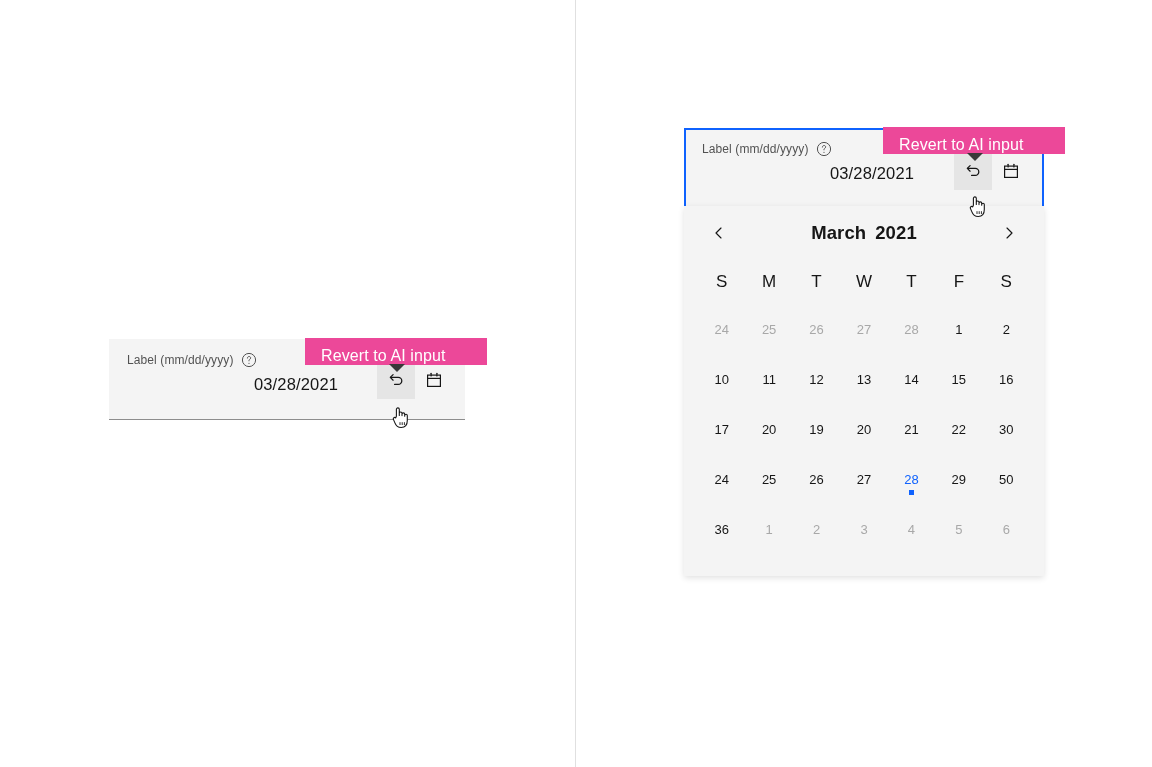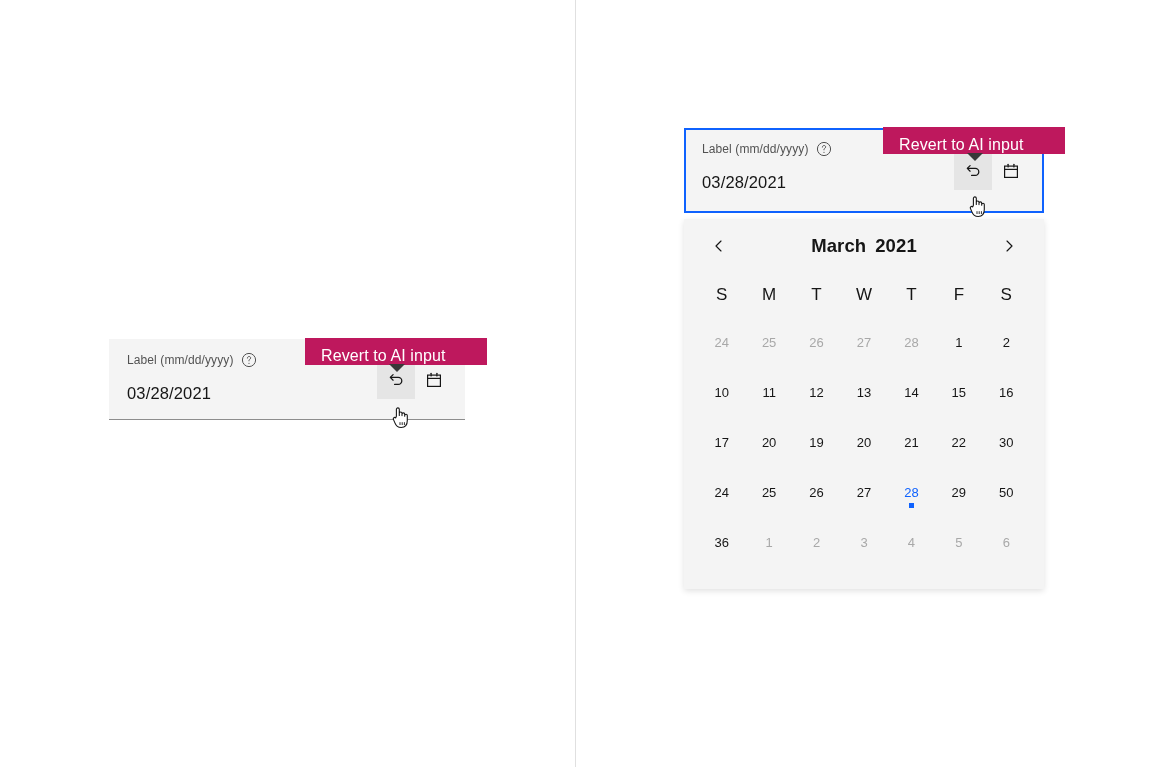--- a/index.html
+++ b/index.html
@@ -63,23 +63,24 @@
     align-items: center;
     justify-content: center;
     width: 16px;
     height: 16px;
     flex: 0 0 16px;
   }
   .field-value {
     font-size: 16.5px;
     line-height: 24px;
     color: #161616;
-    margin-top: 12px;
+    margin-top: 3px;
     letter-spacing: 0.15px;
     white-space: nowrap;
+    text-align: center;
   }
 
   
   .field-actions {
     position: absolute;
     display: flex;
     align-items: center;
   }
   .icon-btn {
     width: 38px;
@@ -92,21 +93,21 @@
     padding: 0;
     cursor: pointer;
   }
   .icon-btn.hovered {
     background: #e5e5e5;
   }
 
   
   .tooltip {
     position: absolute;
-    background: #be185d;
+    background: #ec4899;
     color: #ffffff;
     font-size: 16px;
     line-height: 20px;
     padding: 8px 16px 9px 16px;
     white-space: nowrap;
     box-sizing: border-box;
     letter-spacing: 0.1px;
   }
   .tooltip-arrow {
     position: absolute;
@@ -290,21 +291,21 @@
       <svg width="20" height="20" viewBox="0 0 20 20" aria-hidden="true">
         <rect x="3.6" y="5.1" width="12.8" height="11.3" fill="none" stroke="#161616" stroke-width="1.2"></rect>
         <line x1="3.6" y1="8.4" x2="16.4" y2="8.4" stroke="#161616" stroke-width="1.2"></line>
         <line x1="7.1" y1="3.3" x2="7.1" y2="6.0" stroke="#161616" stroke-width="1.2" stroke-linecap="round"></line>
         <line x1="12.9" y1="3.3" x2="12.9" y2="6.0" stroke="#161616" stroke-width="1.2" stroke-linecap="round"></line>
       </svg>
     </button>
   </div>
 </div>
 
-<div class="calendar" style="left:684px; top:219px; width:360px; height:370px;">
+<div class="calendar" style="left:684px; top:206px; width:360px; height:370px;">
   <div class="cal-header">
     <button class="cal-nav">
       <svg width="16" height="16" viewBox="0 0 16 16" aria-hidden="true">
         <polyline points="10,3 5,8 10,13" fill="none" stroke="#161616" stroke-width="1.15" stroke-linecap="round" stroke-linejoin="round"></polyline>
       </svg>
     </button>
     <div class="cal-title">
       <span>March</span>
       <span>2021</span>
     </div>

